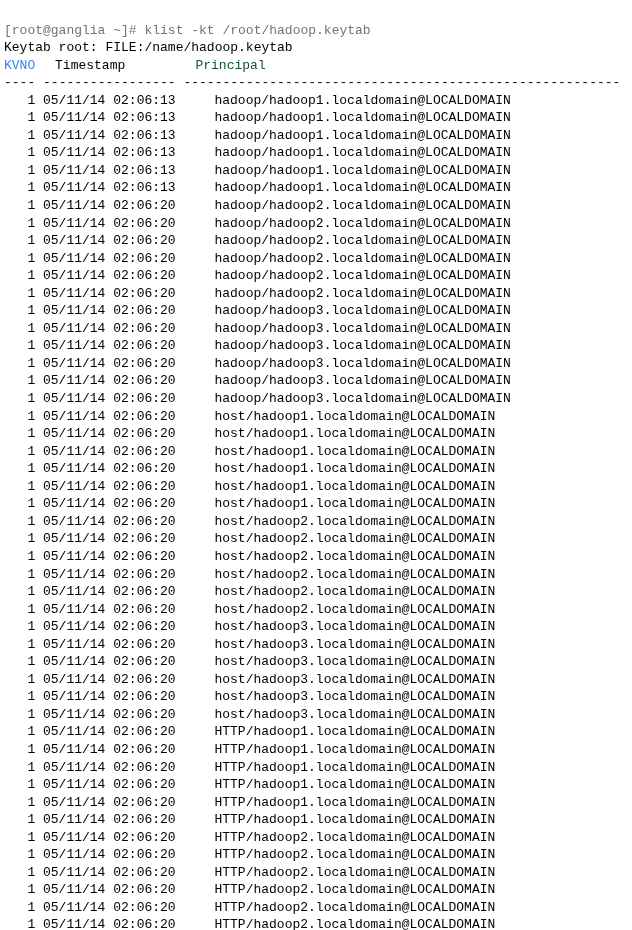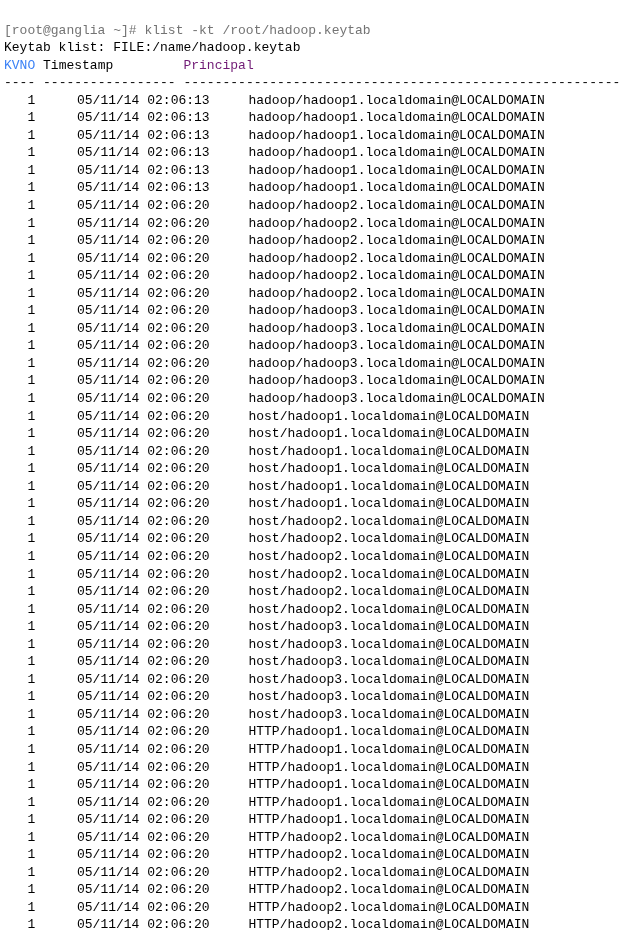--- a/index.html
+++ b/index.html
@@ -8,28 +8,28 @@
       background: white;
       font-family: "Courier New", Courier, monospace;
       font-size: 13px;
       line-height: 1.35;
       color: black;
       white-space: pre;
     }
     .prompt { color: #737373; }
     .keytab-label { color: black; }
     .header-kvno { color: #3b82f6; }
-    .header-timestamp { color: black; }
-    .header-principal { color: #701a75; }
+    .header-timestamp { color: black; margin-left: 12px; }
+    .header-principal { color: #14532d; }
     .row { color: black; display: block; }
     .kvno { display: inline-block; width: 4ch; text-align: right; }
-    .ts { display: inline-block; margin-left: 34px; }
+    .ts { display: inline-block; }
     .princ { display: inline-block; padding-left: 31px; }
   </style>
 </head>
 <body>
 <span class="prompt"><span>[root@ganglia ~]# klist -kt /root/hadoop.keytab</span></span>
-<span class="keytab-label"><span>Keytab klist: </span><span>FILE:/name/hadoop.keytab</span></span>
+<span class="keytab-label"><span>Keytab root: </span><span>FILE:/name/hadoop.keytab</span></span>
 <span><span class="header-kvno">KVNO</span> <span class="header-timestamp">Timestamp</span>         <span class="header-principal">Principal</span></span>
 <span><span>----</span> <span>-----------------</span> <span>--------------------------------------------------------</span></span>
 <div id="rows"><span class="row"><span class="kvno">1</span> <span class="ts">05/11/14 02:06:13</span> <span class="princ">hadoop/hadoop1.localdomain@LOCALDOMAIN</span></span><span class="row"><span class="kvno">1</span> <span class="ts">05/11/14 02:06:13</span> <span class="princ">hadoop/hadoop1.localdomain@LOCALDOMAIN</span></span><span class="row"><span class="kvno">1</span> <span class="ts">05/11/14 02:06:13</span> <span class="princ">hadoop/hadoop1.localdomain@LOCALDOMAIN</span></span><span class="row"><span class="kvno">1</span> <span class="ts">05/11/14 02:06:13</span> <span class="princ">hadoop/hadoop1.localdomain@LOCALDOMAIN</span></span><span class="row"><span class="kvno">1</span> <span class="ts">05/11/14 02:06:13</span> <span class="princ">hadoop/hadoop1.localdomain@LOCALDOMAIN</span></span><span class="row"><span class="kvno">1</span> <span class="ts">05/11/14 02:06:13</span> <span class="princ">hadoop/hadoop1.localdomain@LOCALDOMAIN</span></span><span class="row"><span class="kvno">1</span> <span class="ts">05/11/14 02:06:20</span> <span class="princ">hadoop/hadoop2.localdomain@LOCALDOMAIN</span></span><span class="row"><span class="kvno">1</span> <span class="ts">05/11/14 02:06:20</span> <span class="princ">hadoop/hadoop2.localdomain@LOCALDOMAIN</span></span><span class="row"><span class="kvno">1</span> <span class="ts">05/11/14 02:06:20</span> <span class="princ">hadoop/hadoop2.localdomain@LOCALDOMAIN</span></span><span class="row"><span class="kvno">1</span> <span class="ts">05/11/14 02:06:20</span> <span class="princ">hadoop/hadoop2.localdomain@LOCALDOMAIN</span></span><span class="row"><span class="kvno">1</span> <span class="ts">05/11/14 02:06:20</span> <span class="princ">hadoop/hadoop2.localdomain@LOCALDOMAIN</span></span><span class="row"><span class="kvno">1</span> <span class="ts">05/11/14 02:06:20</span> <span class="princ">hadoop/hadoop2.localdomain@LOCALDOMAIN</span></span><span class="row"><span class="kvno">1</span> <span class="ts">05/11/14 02:06:20</span> <span class="princ">hadoop/hadoop3.localdomain@LOCALDOMAIN</span></span><span class="row"><span class="kvno">1</span> <span class="ts">05/11/14 02:06:20</span> <span class="princ">hadoop/hadoop3.localdomain@LOCALDOMAIN</span></span><span class="row"><span class="kvno">1</span> <span class="ts">05/11/14 02:06:20</span> <span class="princ">hadoop/hadoop3.localdomain@LOCALDOMAIN</span></span><span class="row"><span class="kvno">1</span> <span class="ts">05/11/14 02:06:20</span> <span class="princ">hadoop/hadoop3.localdomain@LOCALDOMAIN</span></span><span class="row"><span class="kvno">1</span> <span class="ts">05/11/14 02:06:20</span> <span class="princ">hadoop/hadoop3.localdomain@LOCALDOMAIN</span></span><span class="row"><span class="kvno">1</span> <span class="ts">05/11/14 02:06:20</span> <span class="princ">hadoop/hadoop3.localdomain@LOCALDOMAIN</span></span><span class="row"><span class="kvno">1</span> <span class="ts">05/11/14 02:06:20</span> <span class="princ">host/hadoop1.localdomain@LOCALDOMAIN</span></span><span class="row"><span class="kvno">1</span> <span class="ts">05/11/14 02:06:20</span> <span class="princ">host/hadoop1.localdomain@LOCALDOMAIN</span></span><span class="row"><span class="kvno">1</span> <span class="ts">05/11/14 02:06:20</span> <span class="princ">host/hadoop1.localdomain@LOCALDOMAIN</span></span><span class="row"><span class="kvno">1</span> <span class="ts">05/11/14 02:06:20</span> <span class="princ">host/hadoop1.localdomain@LOCALDOMAIN</span></span><span class="row"><span class="kvno">1</span> <span class="ts">05/11/14 02:06:20</span> <span class="princ">host/hadoop1.localdomain@LOCALDOMAIN</span></span><span class="row"><span class="kvno">1</span> <span class="ts">05/11/14 02:06:20</span> <span class="princ">host/hadoop1.localdomain@LOCALDOMAIN</span></span><span class="row"><span class="kvno">1</span> <span class="ts">05/11/14 02:06:20</span> <span class="princ">host/hadoop2.localdomain@LOCALDOMAIN</span></span><span class="row"><span class="kvno">1</span> <span class="ts">05/11/14 02:06:20</span> <span class="princ">host/hadoop2.localdomain@LOCALDOMAIN</span></span><span class="row"><span class="kvno">1</span> <span class="ts">05/11/14 02:06:20</span> <span class="princ">host/hadoop2.localdomain@LOCALDOMAIN</span></span><span class="row"><span class="kvno">1</span> <span class="ts">05/11/14 02:06:20</span> <span class="princ">host/hadoop2.localdomain@LOCALDOMAIN</span></span><span class="row"><span class="kvno">1</span> <span class="ts">05/11/14 02:06:20</span> <span class="princ">host/hadoop2.localdomain@LOCALDOMAIN</span></span><span class="row"><span class="kvno">1</span> <span class="ts">05/11/14 02:06:20</span> <span class="princ">host/hadoop2.localdomain@LOCALDOMAIN</span></span><span class="row"><span class="kvno">1</span> <span class="ts">05/11/14 02:06:20</span> <span class="princ">host/hadoop3.localdomain@LOCALDOMAIN</span></span><span class="row"><span class="kvno">1</span> <span class="ts">05/11/14 02:06:20</span> <span class="princ">host/hadoop3.localdomain@LOCALDOMAIN</span></span><span class="row"><span class="kvno">1</span> <span class="ts">05/11/14 02:06:20</span> <span class="princ">host/hadoop3.localdomain@LOCALDOMAIN</span></span><span class="row"><span class="kvno">1</span> <span class="ts">05/11/14 02:06:20</span> <span class="princ">host/hadoop3.localdomain@LOCALDOMAIN</span></span><span class="row"><span class="kvno">1</span> <span class="ts">05/11/14 02:06:20</span> <span class="princ">host/hadoop3.localdomain@LOCALDOMAIN</span></span><span class="row"><span class="kvno">1</span> <span class="ts">05/11/14 02:06:20</span> <span class="princ">host/hadoop3.localdomain@LOCALDOMAIN</span></span><span class="row"><span class="kvno">1</span> <span class="ts">05/11/14 02:06:20</span> <span class="princ">HTTP/hadoop1.localdomain@LOCALDOMAIN</span></span><span class="row"><span class="kvno">1</span> <span class="ts">05/11/14 02:06:20</span> <span class="princ">HTTP/hadoop1.localdomain@LOCALDOMAIN</span></span><span class="row"><span class="kvno">1</span> <span class="ts">05/11/14 02:06:20</span> <span class="princ">HTTP/hadoop1.localdomain@LOCALDOMAIN</span></span><span class="row"><span class="kvno">1</span> <span class="ts">05/11/14 02:06:20</span> <span class="princ">HTTP/hadoop1.localdomain@LOCALDOMAIN</span></span><span class="row"><span class="kvno">1</span> <span class="ts">05/11/14 02:06:20</span> <span class="princ">HTTP/hadoop1.localdomain@LOCALDOMAIN</span></span><span class="row"><span class="kvno">1</span> <span class="ts">05/11/14 02:06:20</span> <span class="princ">HTTP/hadoop1.localdomain@LOCALDOMAIN</span></span><span class="row"><span class="kvno">1</span> <span class="ts">05/11/14 02:06:20</span> <span class="princ">HTTP/hadoop2.localdomain@LOCALDOMAIN</span></span><span class="row"><span class="kvno">1</span> <span class="ts">05/11/14 02:06:20</span> <span class="princ">HTTP/hadoop2.localdomain@LOCALDOMAIN</span></span><span class="row"><span class="kvno">1</span> <span class="ts">05/11/14 02:06:20</span> <span class="princ">HTTP/hadoop2.localdomain@LOCALDOMAIN</span></span><span class="row"><span class="kvno">1</span> <span class="ts">05/11/14 02:06:20</span> <span class="princ">HTTP/hadoop2.localdomain@LOCALDOMAIN</span></span><span class="row"><span class="kvno">1</span> <span class="ts">05/11/14 02:06:20</span> <span class="princ">HTTP/hadoop2.localdomain@LOCALDOMAIN</span></span><span class="row"><span class="kvno">1</span> <span class="ts">05/11/14 02:06:20</span> <span class="princ">HTTP/hadoop2.localdomain@LOCALDOMAIN</span></span></div>
 
 
 
 </body></html>

